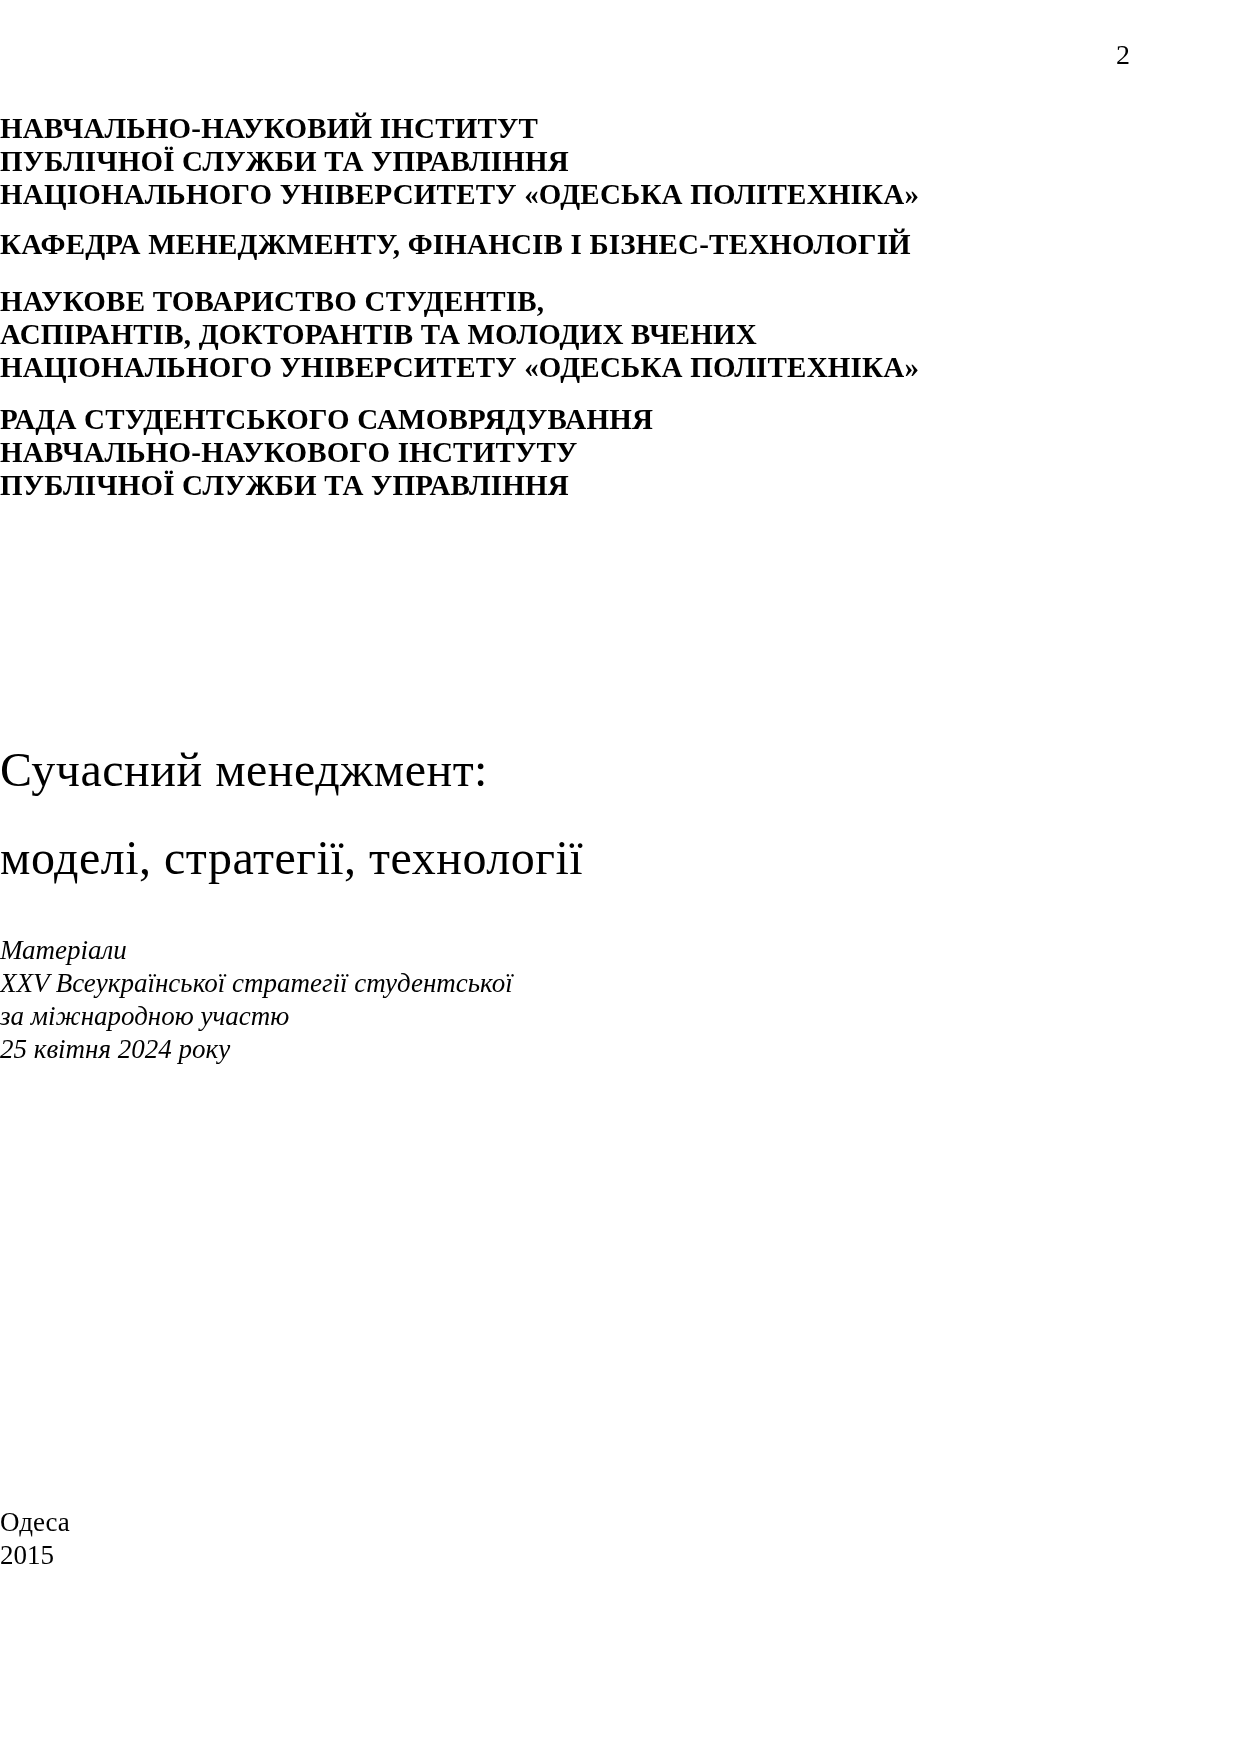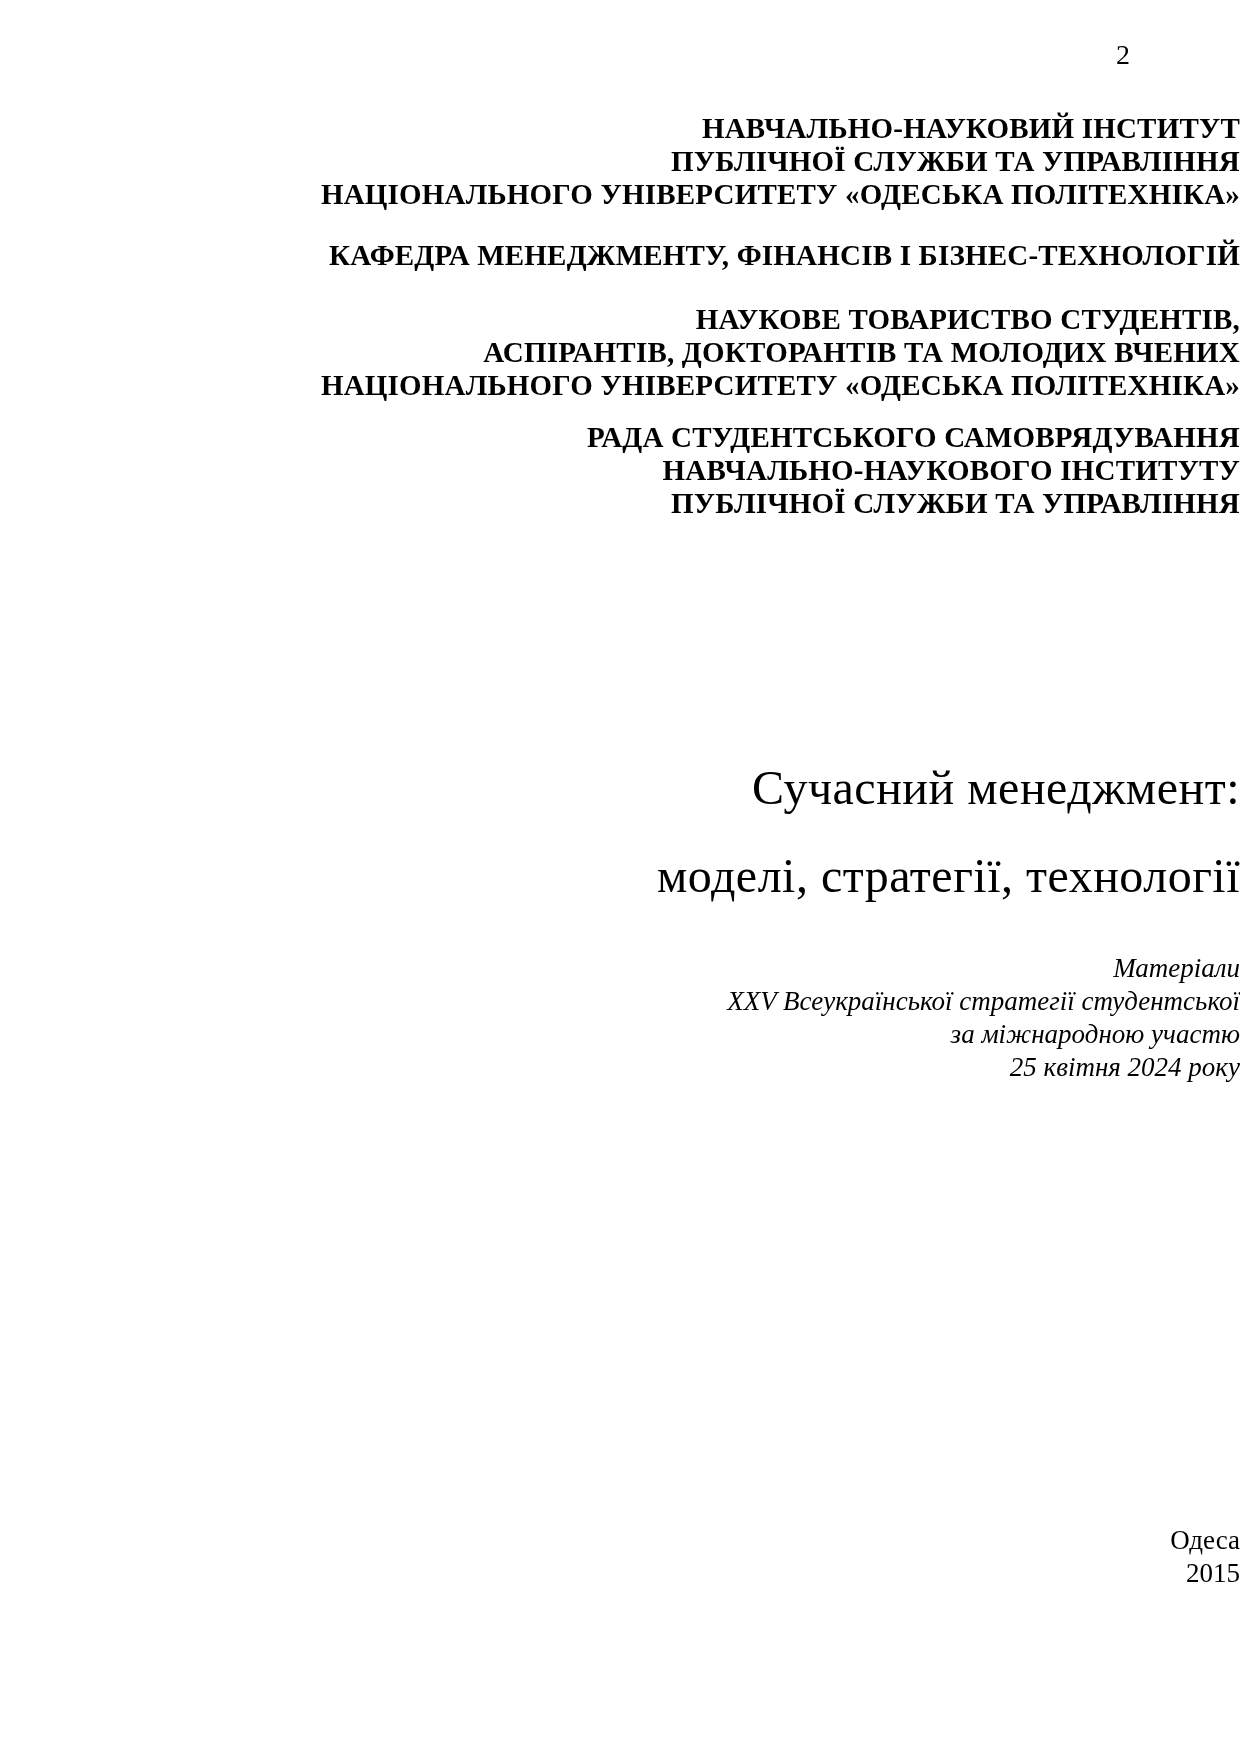--- a/index.html
+++ b/index.html
@@ -17,33 +17,32 @@
   .page-number {
     position: absolute;
     top: 38px;
     right: 110px;
     font-size: 28px;
     line-height: 34px;
     font-weight: normal;
   }
   .content {
     width: 100%;
-    text-align: right;
-    padding-left: 13px;
+    text-align: left;
   }
   .org-block {
     font-weight: bold;
     font-size: 29px;
     line-height: 33px;
     letter-spacing: 0.2px;
   }
   .org-block .line { white-space: nowrap; }
   .block-1 { padding-top: 112px; }
-  .block-2 { margin-top: 28px; }
-  .block-3 { margin-top: 31px; }
+  .block-2 { margin-top: 17px; }
+  .block-3 { margin-top: 24px; }
   .block-4 { margin-top: 19px; }
   .main-title {
     margin-top: 224px;
     font-weight: normal;
     font-size: 48px;
     line-height: 88px;
     letter-spacing: 0.5px;
   }
   .main-title .line { white-space: nowrap; }
   .subtitle {

